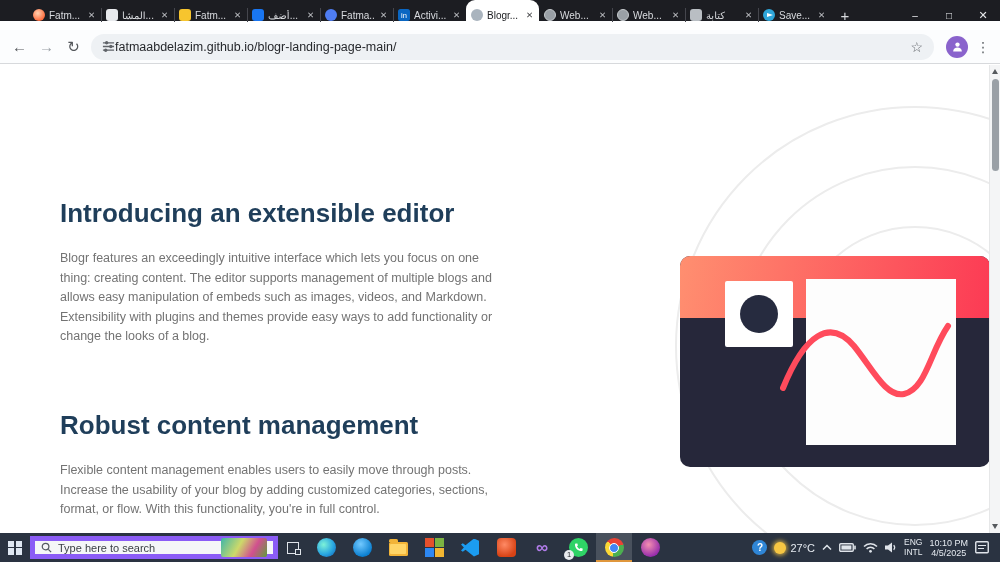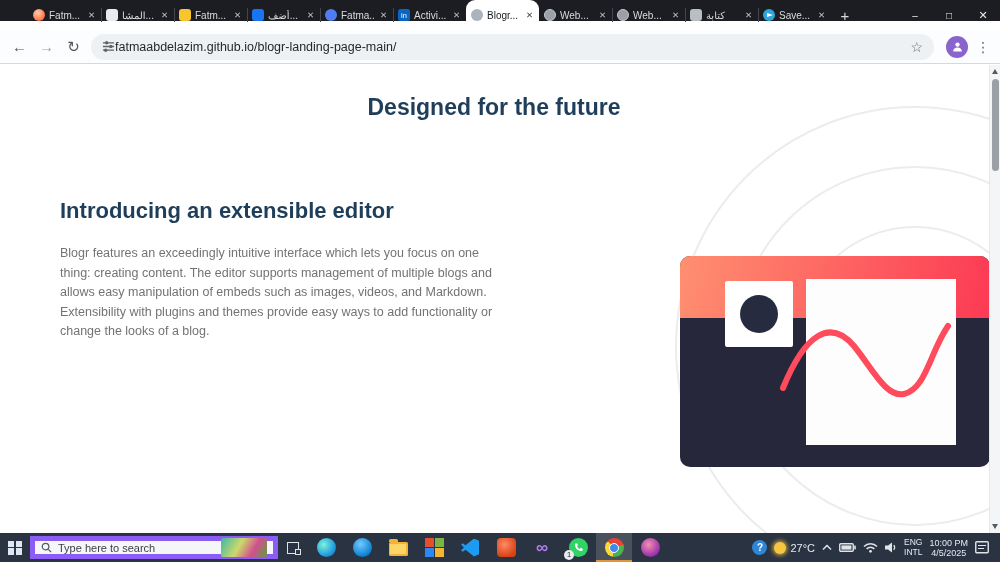--- a/index.html
+++ b/index.html
@@ -52,21 +52,21 @@
   
   .page{ position:absolute; top:65px; left:0; right:0; bottom:29px; background:#fff; overflow:hidden; }
   .circle{ position:absolute; border:2px solid #ececec; border-radius:50%; }
   .c1{ left:795px; top:161px; width:240px; height:240px; }
   .c2{ left:735px; top:101px; width:360px; height:360px; }
   .c3{ left:675px; top:41px;  width:480px; height:480px; }
   .hero-title{ position:absolute; top:29px; left:0; right:12px; text-align:center;
                font-size:23px; font-weight:bold; color:#1f3e5a; }
   .text-sec{ position:absolute; left:60px; width:438px; }
   .sec1{ top:133px; } .sec2{ top:345px; }
-  .text-sec h3{ margin:0 0 20px 0; font-size:22px; font-weight:bold; color:#1f3e5a; }
+  .text-sec h3{ margin:0 0 20px 0; font-size:26px; font-weight:bold; color:#1f3e5a; }
   .text-sec p{ margin:0; font-size:12.5px; line-height:19.5px; color:#737373; }
 
   .editor-card{ position:absolute; left:680px; top:191px; width:310px; height:211px;
                 background:#26273a; border-radius:10px; overflow:hidden; }
   .card-band{ height:62px; background:linear-gradient(100deg,#ff8f70,#fc3a54); }
   .card-square{ position:absolute; left:45px; top:25px; width:68px; height:66px; background:#fff; border-radius:2px; }
   .card-dot{ position:absolute; left:15px; top:14px; width:38px; height:38px; border-radius:50%; background:#262b3f; }
   .card-panel{ position:absolute; left:126px; top:23px; width:150px; height:166px; background:#fdfdfd; }
   .squiggle{ position:absolute; left:0; top:0; }
 
@@ -221,28 +221,29 @@
       </svg>
     </div>
     <div class="menu-btn">⋮</div>
   </div>
 
   <div class="page">
     <div class="circle c3"></div>
     <div class="circle c2"></div>
     <div class="circle c1"></div>
 
-    <div class="hero-title">Designed for the future</div>
 
     <div class="text-sec sec1">
       <h3>Introducing an extensible editor</h3>
       <p>Blogr features an exceedingly intuitive interface which lets you focus on one thing: creating content. The editor supports management of multiple blogs and allows easy manipulation of embeds such as images, videos, and Markdown. Extensibility with plugins and themes provide easy ways to add functionality or change the looks of a blog.</p>
     </div>
 
     <div class="text-sec sec2">
+      <h3>Robust content management</h3>
+      <p>Flexible content management enables users to easily move through posts. Increase the usability of your blog by adding customized categories, sections, format, or flow. With this functionality, you're in full control.</p>
     </div>
 
     <div class="editor-card">
       <div class="card-band"></div>
       <div class="card-square">
         <div class="card-dot"></div>
       </div>
       <div class="card-panel"></div>
       <svg class="squiggle" width="310" height="211" viewBox="0 0 310 211">
         <path d="M103 132 C125 78 150 62 174 90 C192 112 206 142 224 138 C246 133 250 96 268 70" fill="none" stroke="#ff4b5c" stroke-width="6" stroke-linecap="round"></path>
@@ -345,21 +346,21 @@
       </svg>
       <svg width="12" height="11" viewBox="0 0 12 11">
         <polygon points="0,3.5 3,3.5 7,0.5 7,10.5 3,7.5 0,7.5" fill="#dfe4ea"></polygon>
         <path d="M8.7 3.2 a3.5 3.5 0 0 1 0 4.6" fill="none" stroke="#dfe4ea" stroke-width="1.2"></path>
       </svg>
       <span class="lang">
         <span>ENG</span>
         <span>INTL</span>
       </span>
       <span class="clock">
-        <span>10:00 PM</span>
+        <span>10:10 PM</span>
         <span>4/5/2025</span>
       </span>
       <svg width="14" height="13" viewBox="0 0 14 13">
         <rect x="0.75" y="0.75" width="12.5" height="11" rx="1" fill="none" stroke="#dfe4ea" stroke-width="1.4"></rect>
         <path d="M3 4.5h8 M3 7.5h6" stroke="#dfe4ea" stroke-width="1.2"></path>
       </svg>
     </div>
   </div>
 
 </div>

